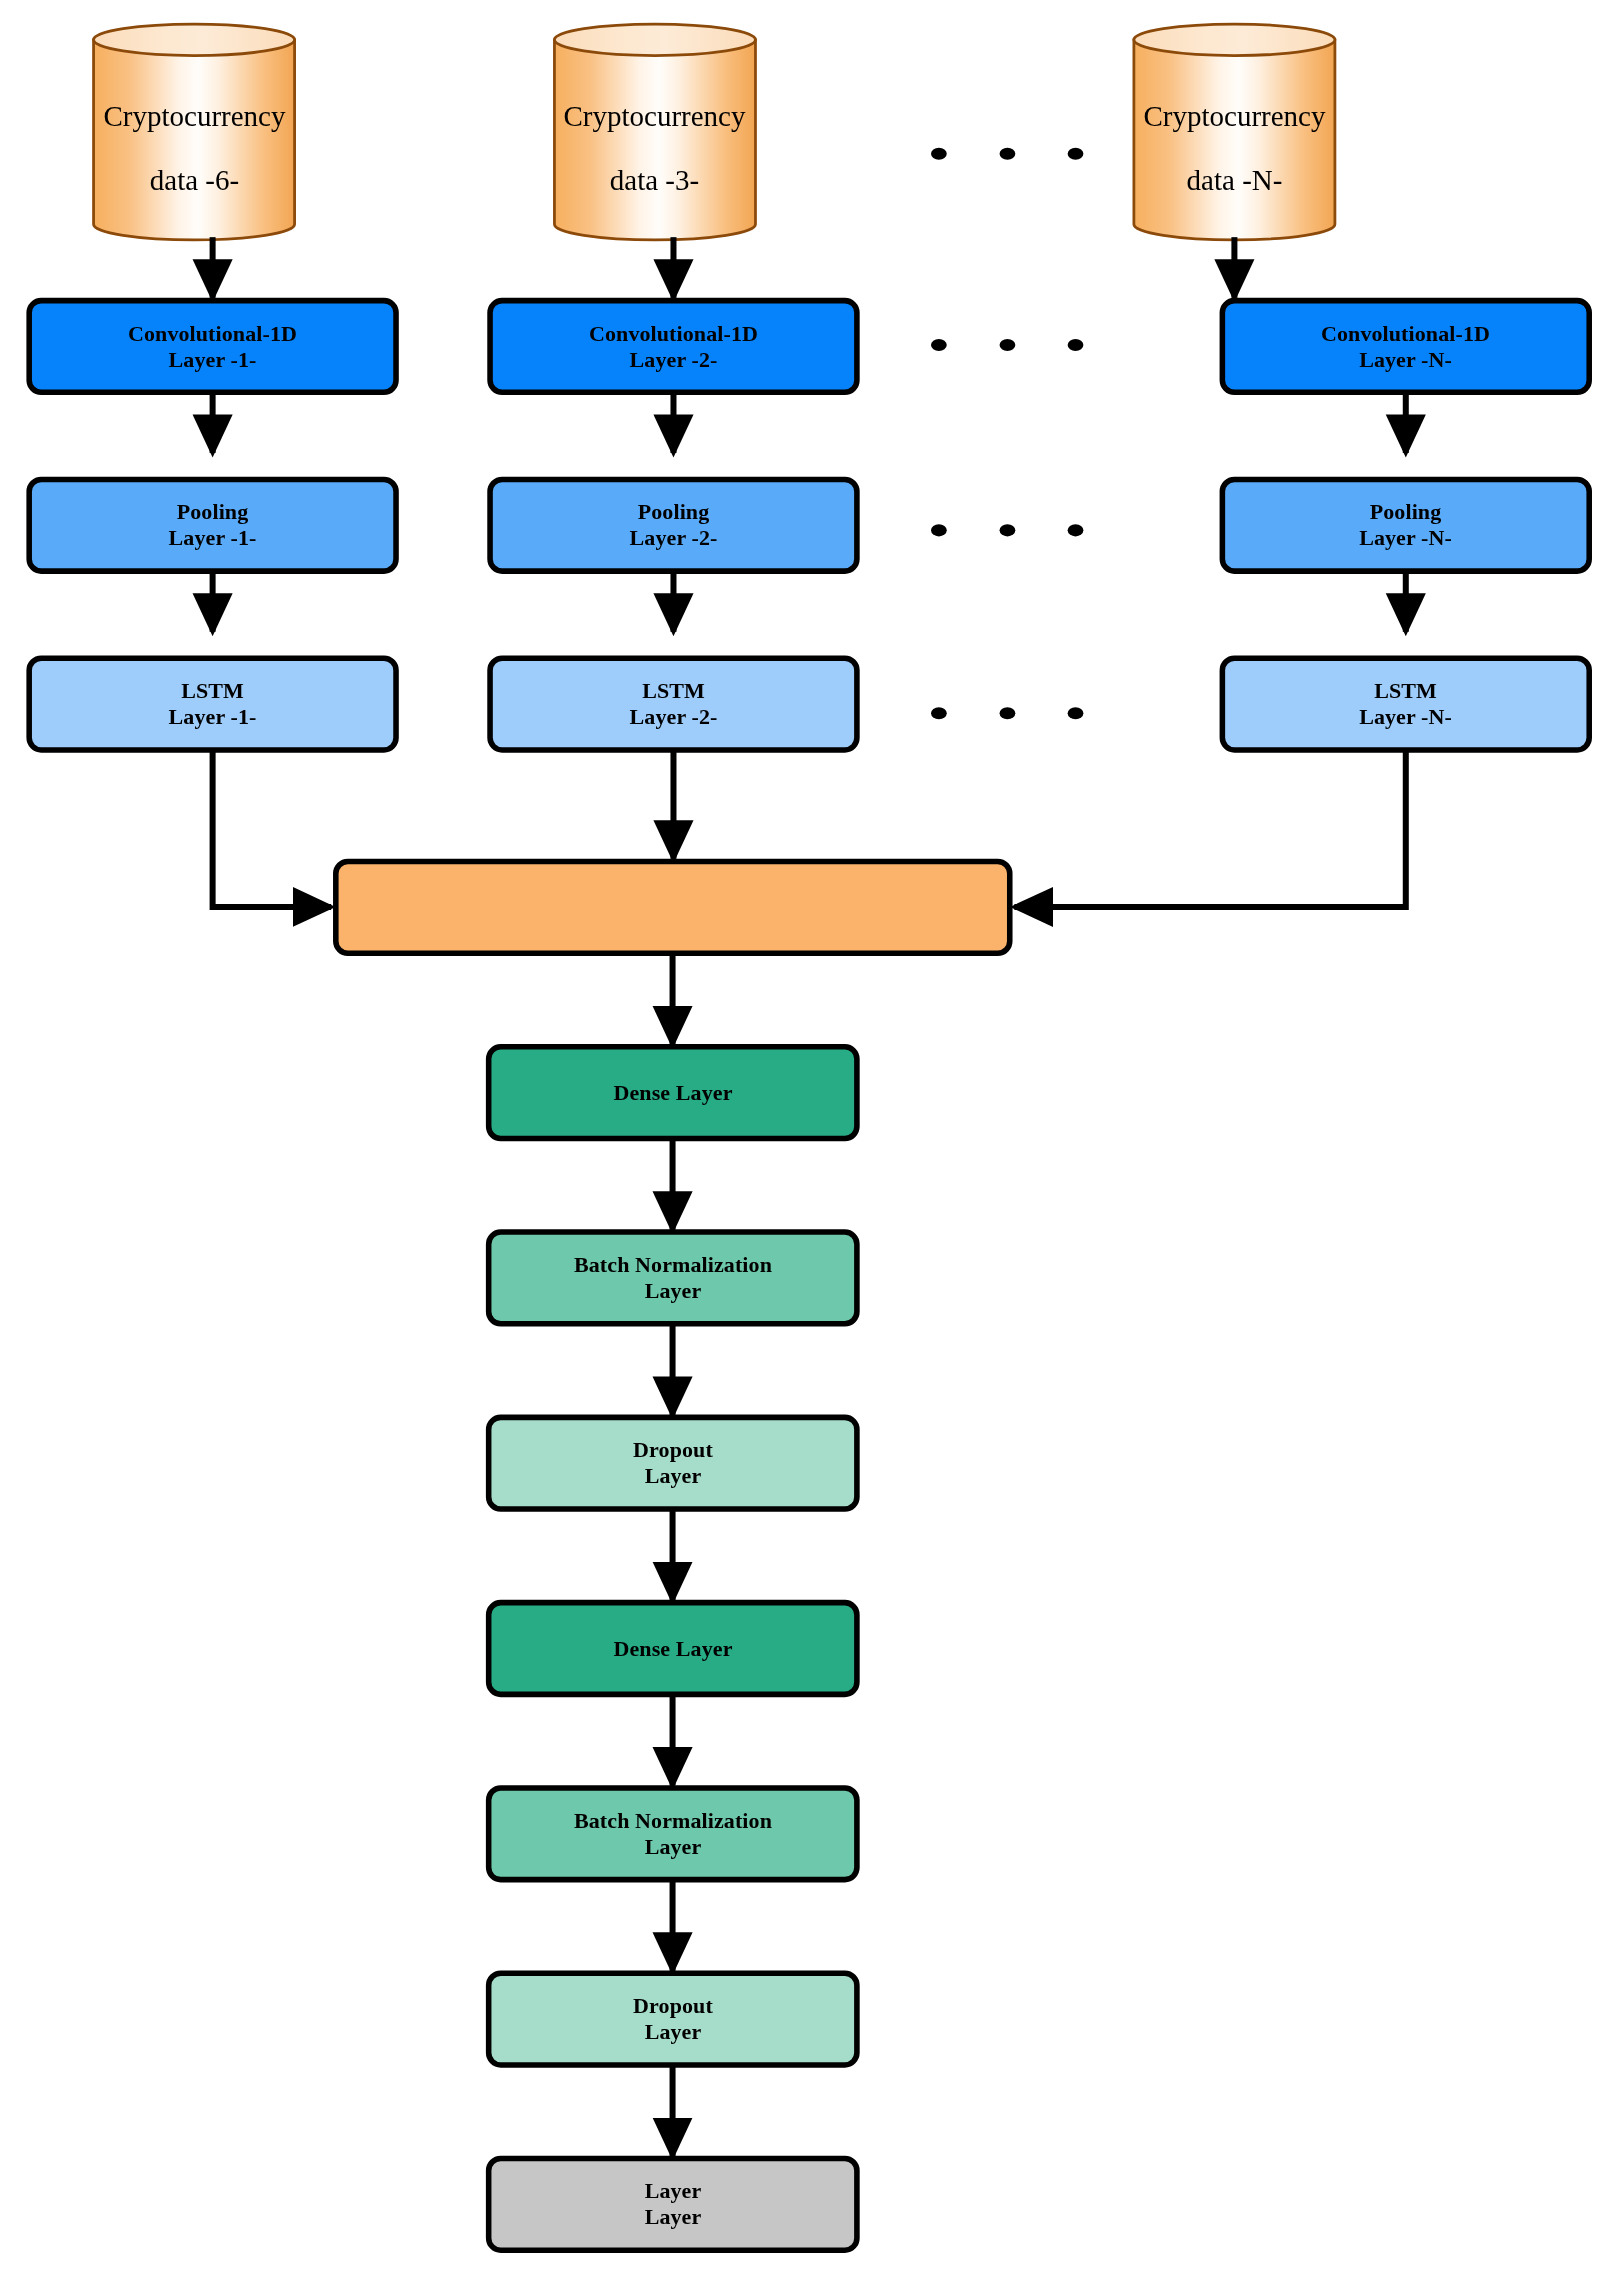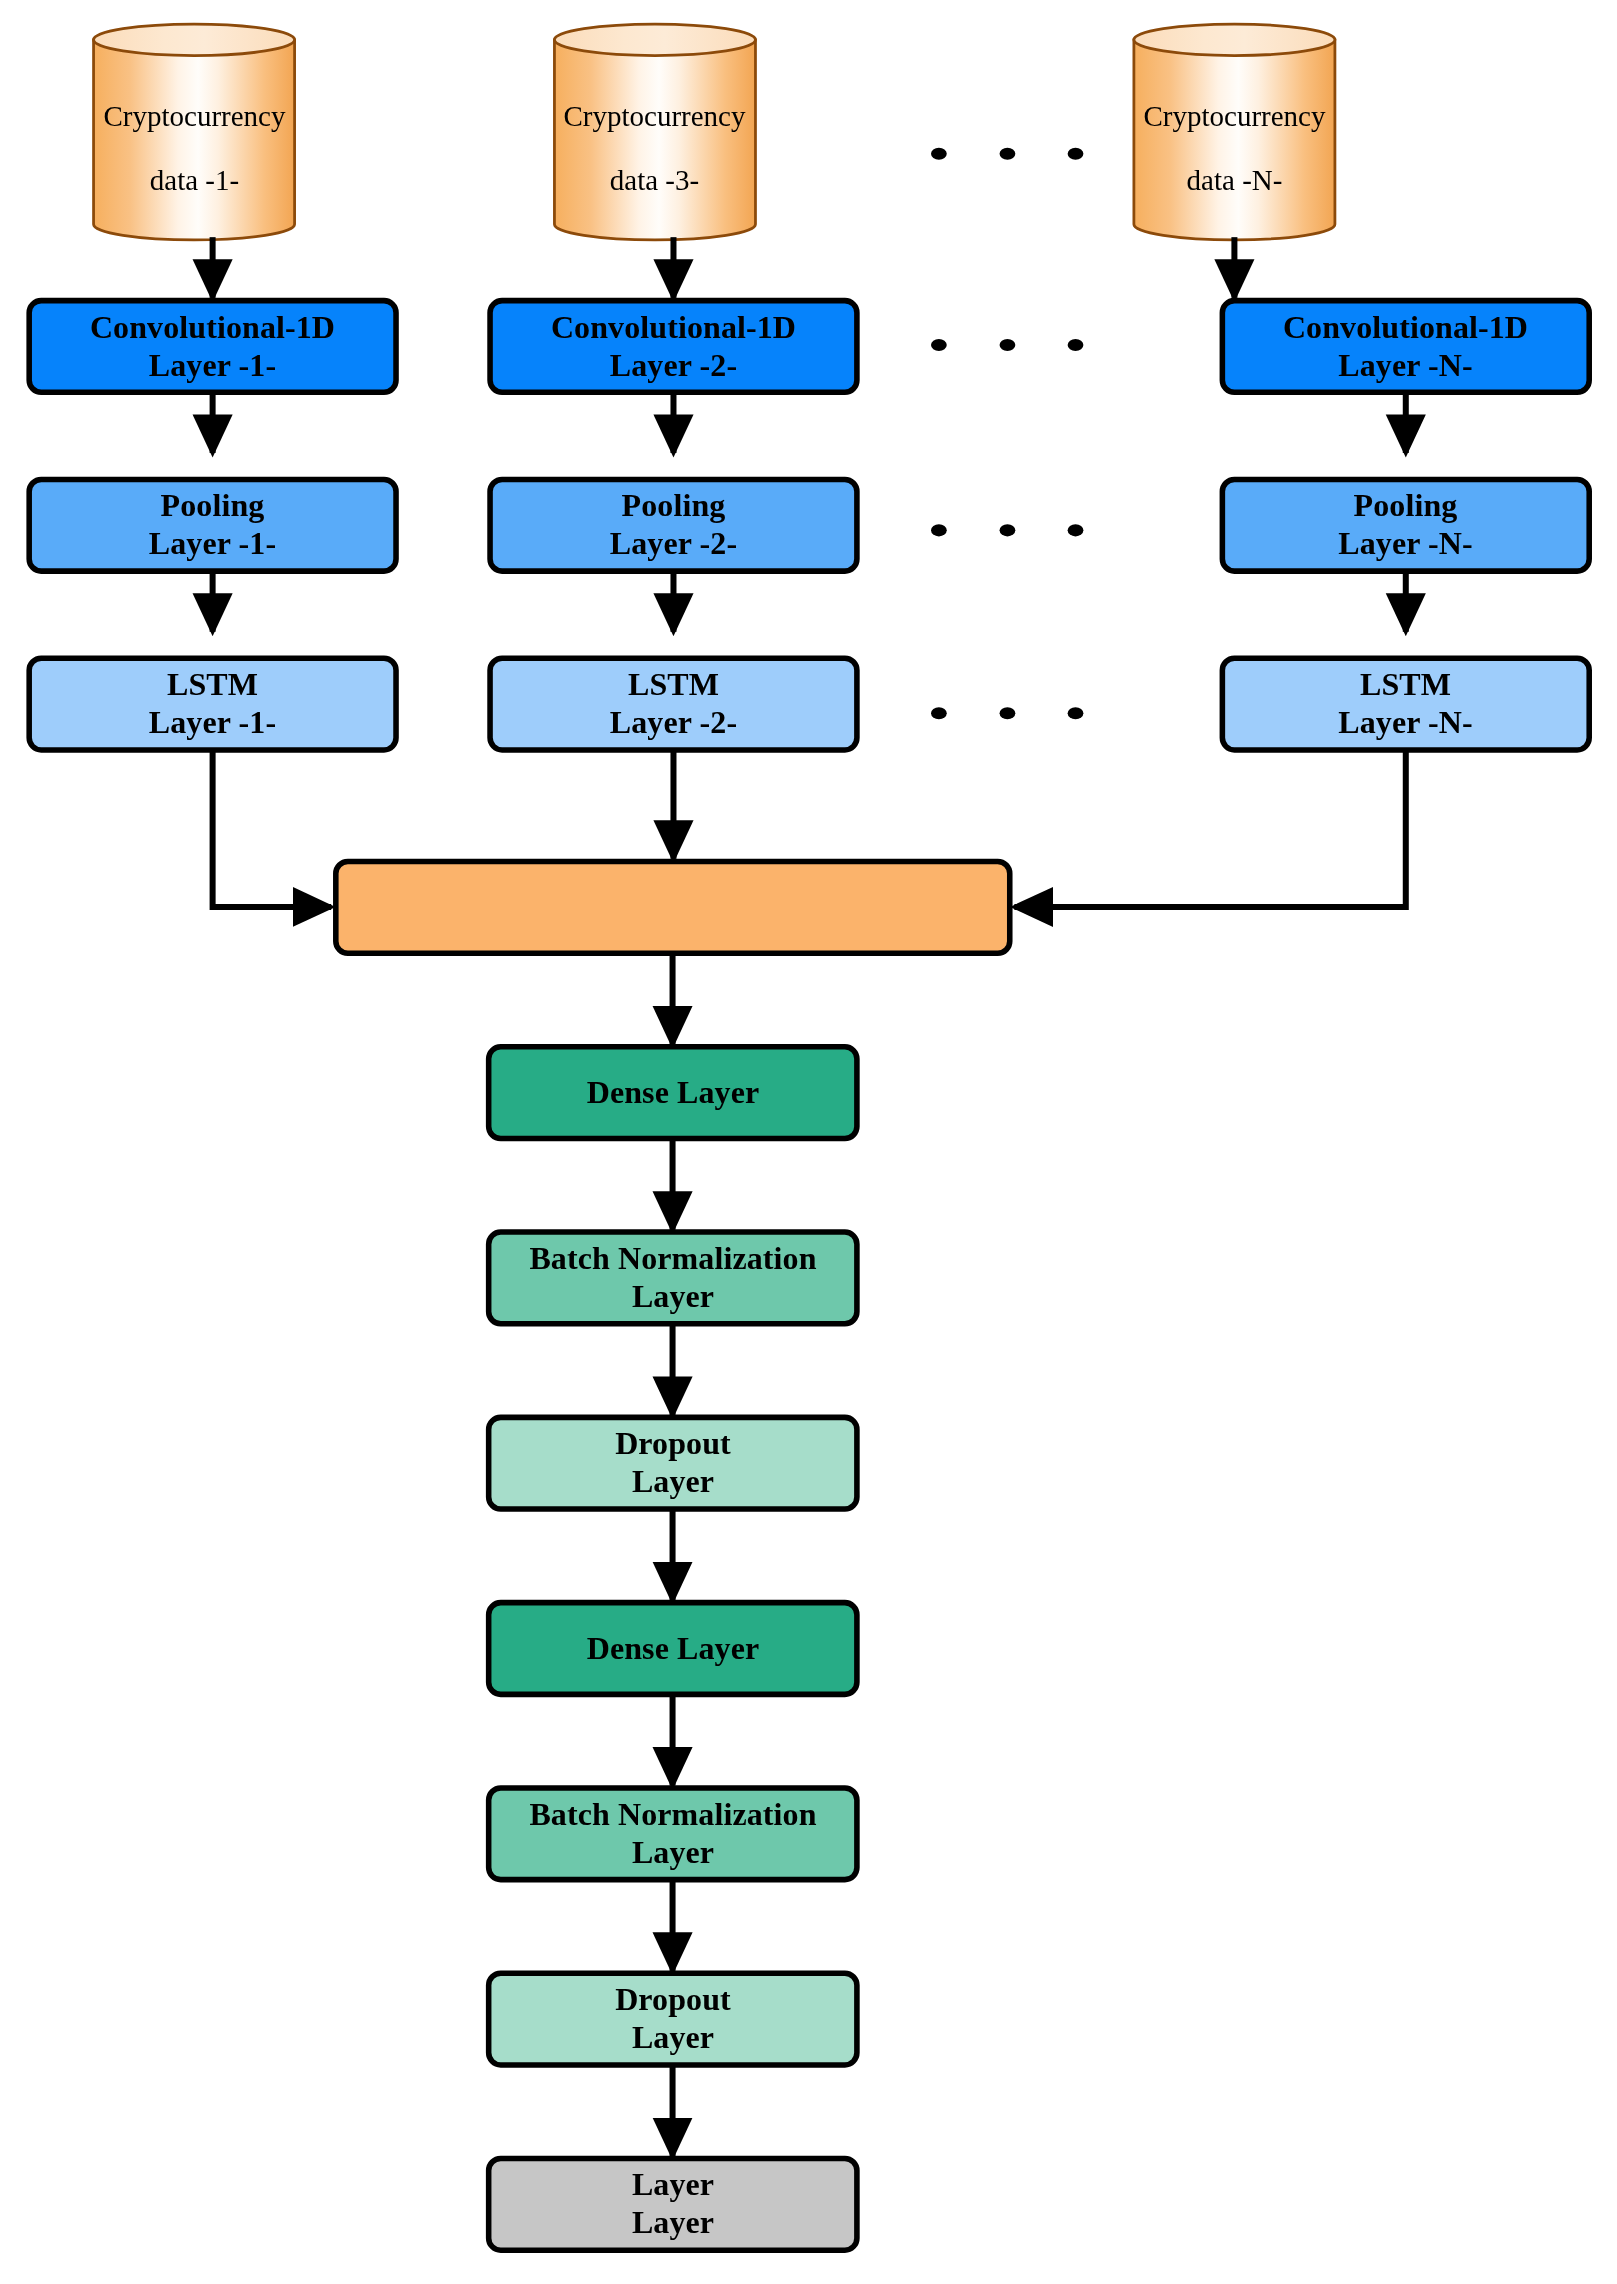--- a/index.html
+++ b/index.html
@@ -18,21 +18,21 @@
   .boxlabel{
     position:absolute;
     display:flex;
     flex-direction:column;
     align-items:center;
     justify-content:center;
     text-align:center;
     color:#000000;
     font-family:"Liberation Serif", serif;
     font-weight:bold;
-    font-size:32px;
+    font-size:22px;
     line-height:1.18;
     letter-spacing:0.1px;
     pointer-events:none;
     white-space:pre;
   }
   .cyl-label{
     position:absolute;
     display:flex;
     flex-direction:column;
     align-items:center;
@@ -161,21 +161,21 @@
     <line x1="1452" y1="4058" x2="1452" y2="4255" stroke="#000" stroke-width="13" marker-end="url(#arrowhead)"></line>
 
     <rect x="1055" y="4260" width="795" height="198" rx="26" ry="26" fill="#A6DDCA" stroke="#000" stroke-width="12"></rect>
     <line x1="1452" y1="4458" x2="1452" y2="4655" stroke="#000" stroke-width="13" marker-end="url(#arrowhead)"></line>
 
     <rect x="1055" y="4660" width="795" height="198" rx="26" ry="26" fill="#C6C6C6" stroke="#000" stroke-width="12"></rect>
   </svg>
 
   <div class="cyl-label" style="left:94px; top:56px; width:201px; height:185px;">
     <span class="lbl-line">Cryptocurrency</span>
-    <span class="lbl-line">data -1-</span>
+    <span class="lbl-line">data -6-</span>
   </div>
   <div class="boxlabel" style="left:29px; top:301px; width:367px; height:92px;">
     <span class="lbl-line">Convolutional-1D</span>
     <span class="lbl-line">Layer -1-</span>
   </div>
   <div class="boxlabel" style="left:29px; top:479px; width:367px; height:92px;">
     <span class="lbl-line">Pooling</span>
     <span class="lbl-line">Layer -1-</span>
   </div>
   <div class="boxlabel" style="left:29px; top:658px; width:367px; height:92px;">

